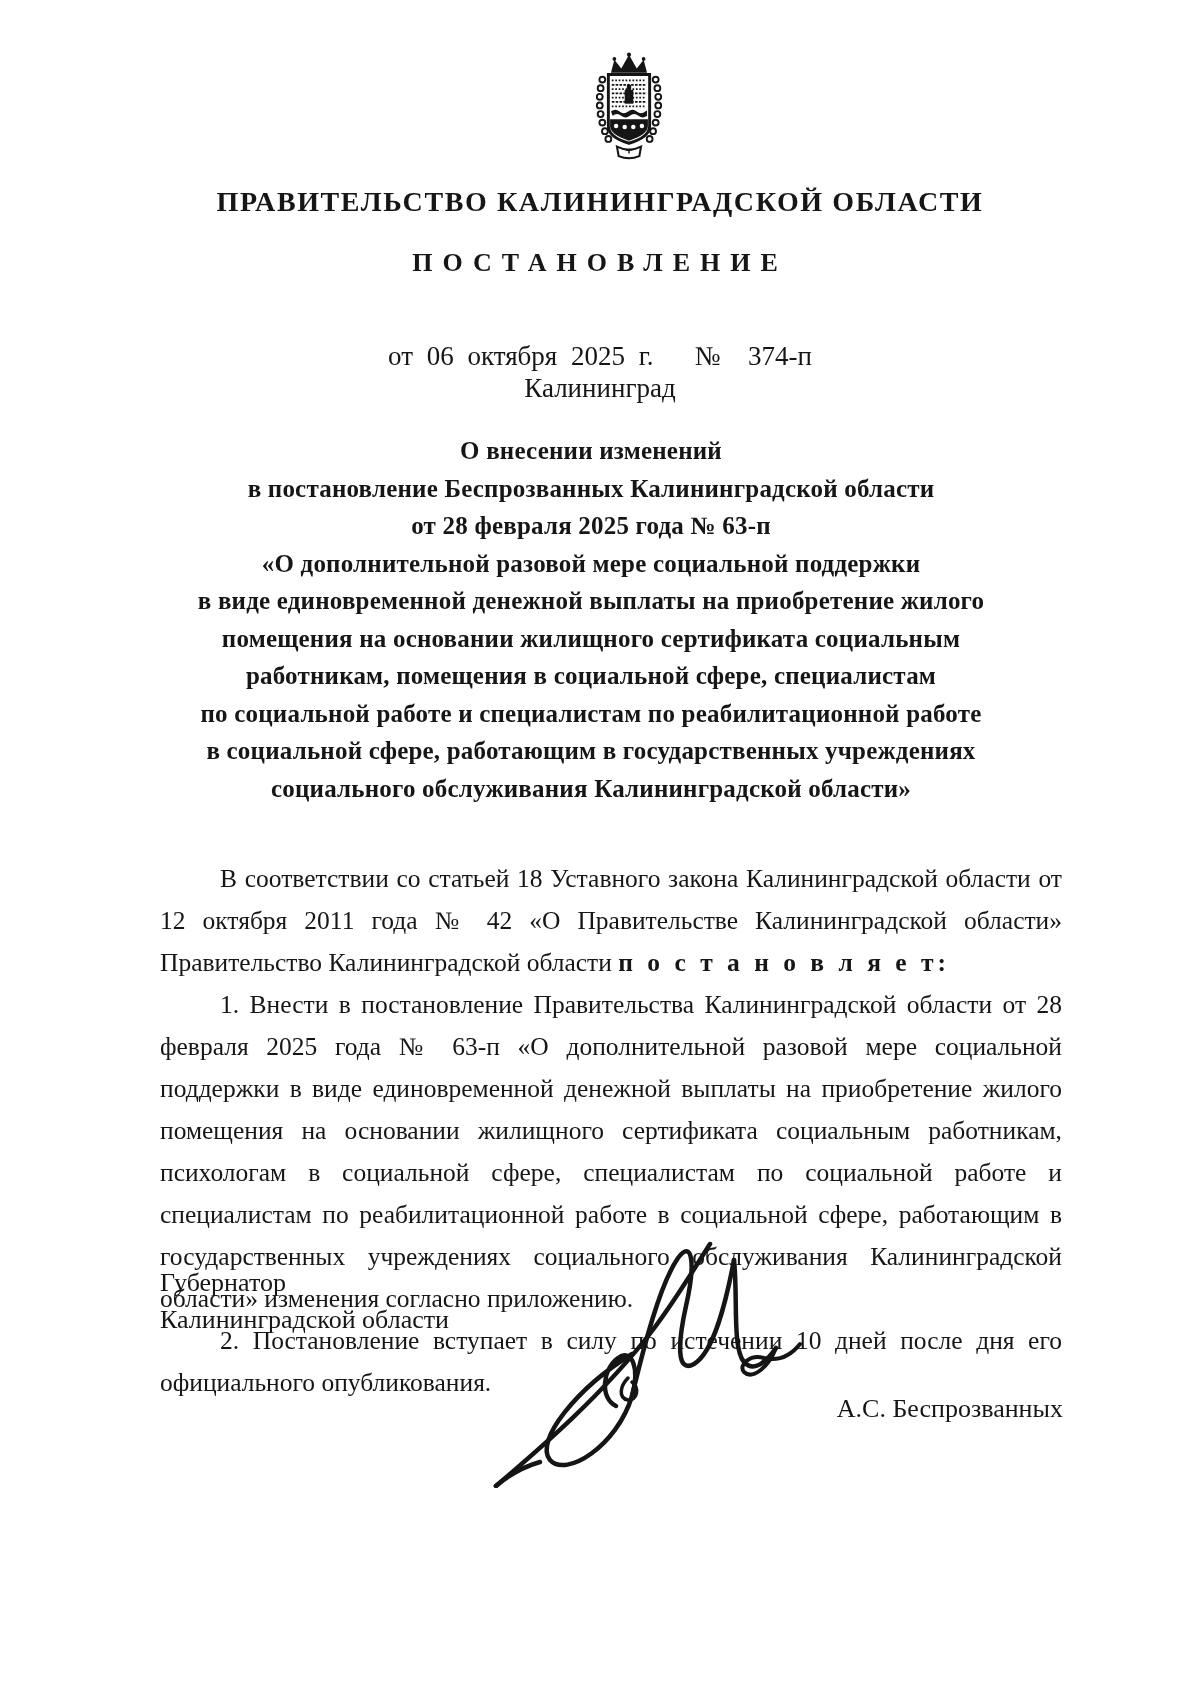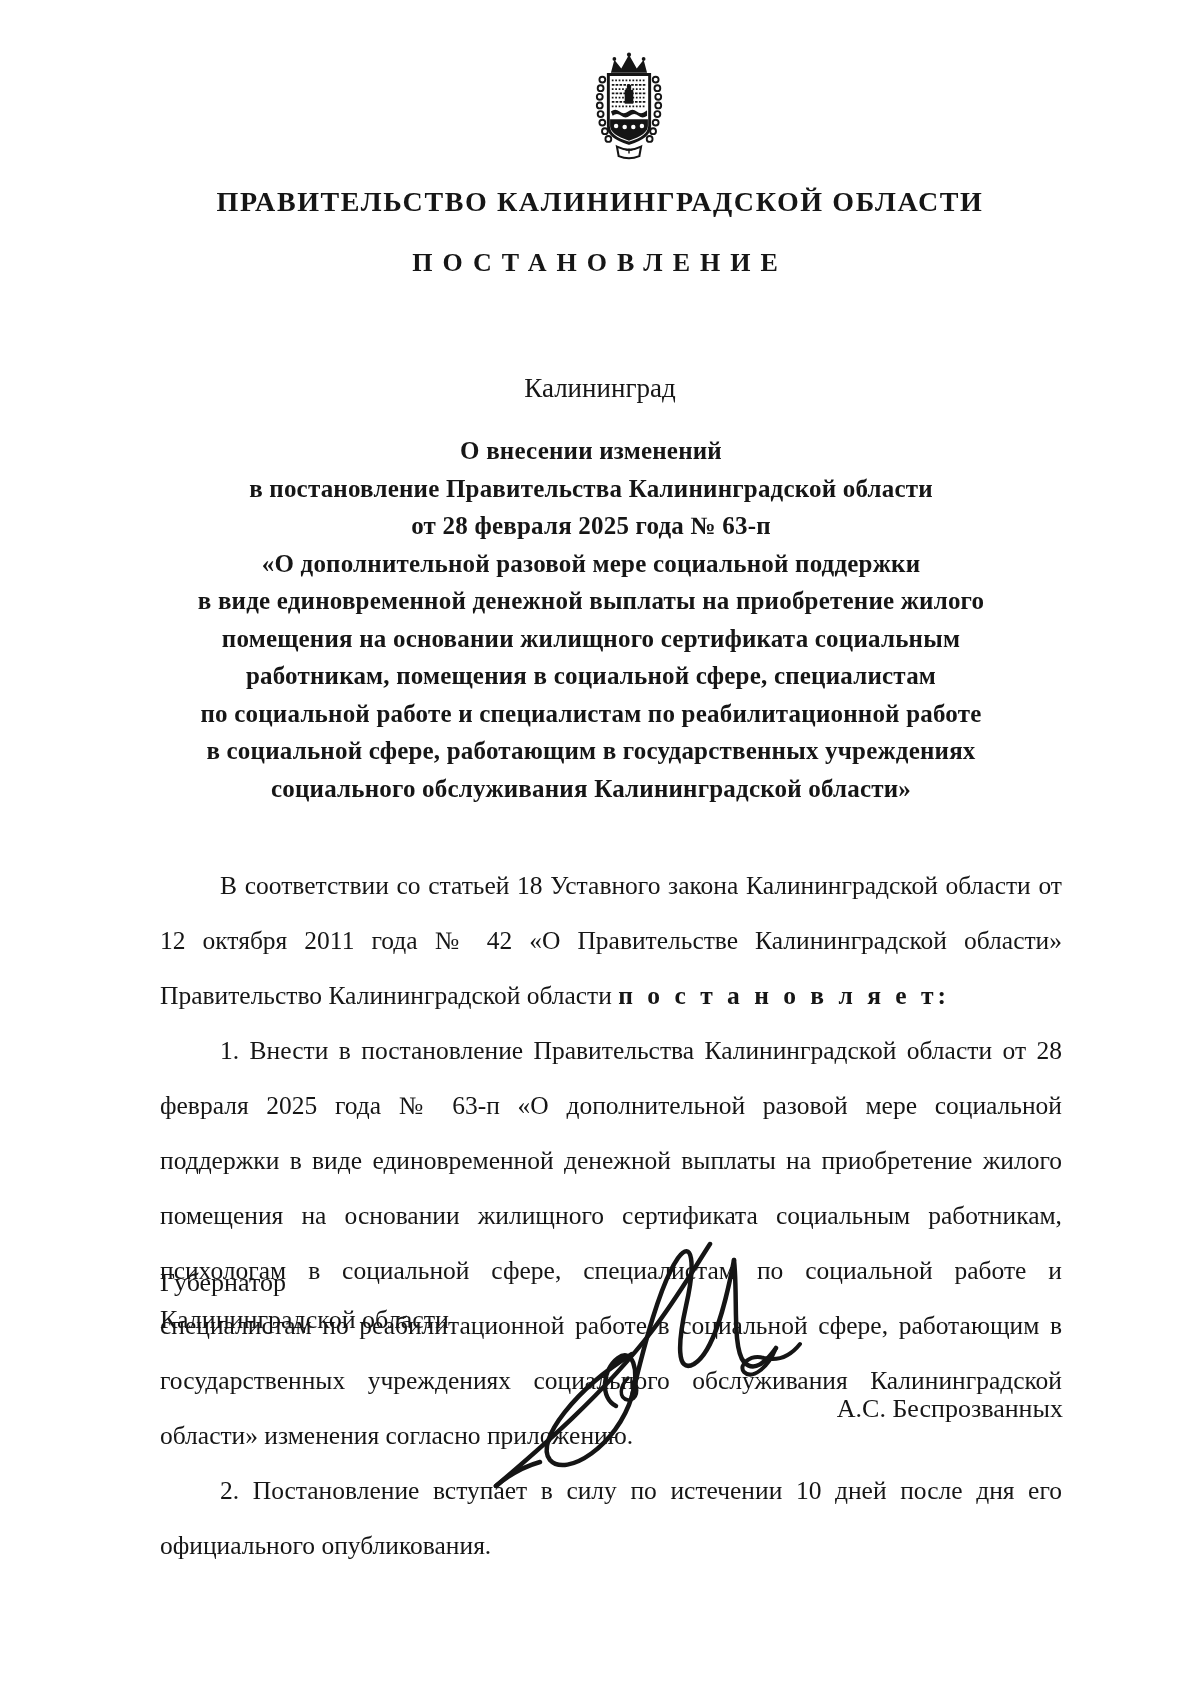--- a/index.html
+++ b/index.html
@@ -71,21 +71,21 @@
     font-weight: bold;
     line-height: 37.5px;
     letter-spacing: 0.2px;
   }
   .body-block {
     position: absolute;
     top: 858px;
     left: 160px;
     width: 902px;
     font-size: 25.5px;
-    line-height: 55px;
+    line-height: 42px;
     text-align: justify;
   }
   .body-block p { text-indent: 60px; text-align: justify; }
   .postanovlyaet {
     font-weight: bold;
     letter-spacing: 4px;
     white-space: nowrap;
   }
   .sig-area { position: absolute; top: 1258px; left: 0; width: 1200px; height: 240px; padding-left: 32px; }
   .sig-title {
@@ -164,25 +164,26 @@
     <circle cx="45" cy="87" r="2.6" fill="#ffffff"></circle>
     <circle cx="55" cy="87" r="2.6" fill="#ffffff"></circle>
     <circle cx="65" cy="86" r="2.6" fill="#ffffff"></circle>
 
     <path d="M36 110 Q50 117 64 110 L62 121 Q50 126 38 121 Z" fill="#ffffff" stroke="#151515" stroke-width="2.4"></path>
     <path d="M46 114 h8 M50 112 v6" stroke="#151515" stroke-width="1.6" fill="none"></path>
   </svg>
 
   <div class="org-name">ПРАВИТЕЛЬСТВО КАЛИНИНГРАДСКОЙ ОБЛАСТИ</div>
   <div class="doc-type">ПОСТАНОВЛЕНИЕ</div>
+  <div class="date-line">от 06 октября 2025 г.   №  374-п</div>
   <div class="city-line">Калининград</div>
 
   <div class="title-block">
     <div>О внесении изменений</div>
-    <div>в постановление Правительства Калининградской области</div>
+    <div>в постановление Беспрозванных Калининградской области</div>
     <div>от 28 февраля 2025 года № 63-п</div>
     <div>«О дополнительной разовой мере социальной поддержки</div>
     <div>в виде единовременной денежной выплаты на приобретение жилого</div>
     <div>помещения на основании жилищного сертификата социальным</div>
     <div>работникам, помещения в социальной сфере, специалистам</div>
     <div>по социальной работе и специалистам по реабилитационной работе</div>
     <div>в социальной сфере, работающим в государственных учреждениях</div>
     <div>социального обслуживания Калининградской области»</div>
   </div>
 

